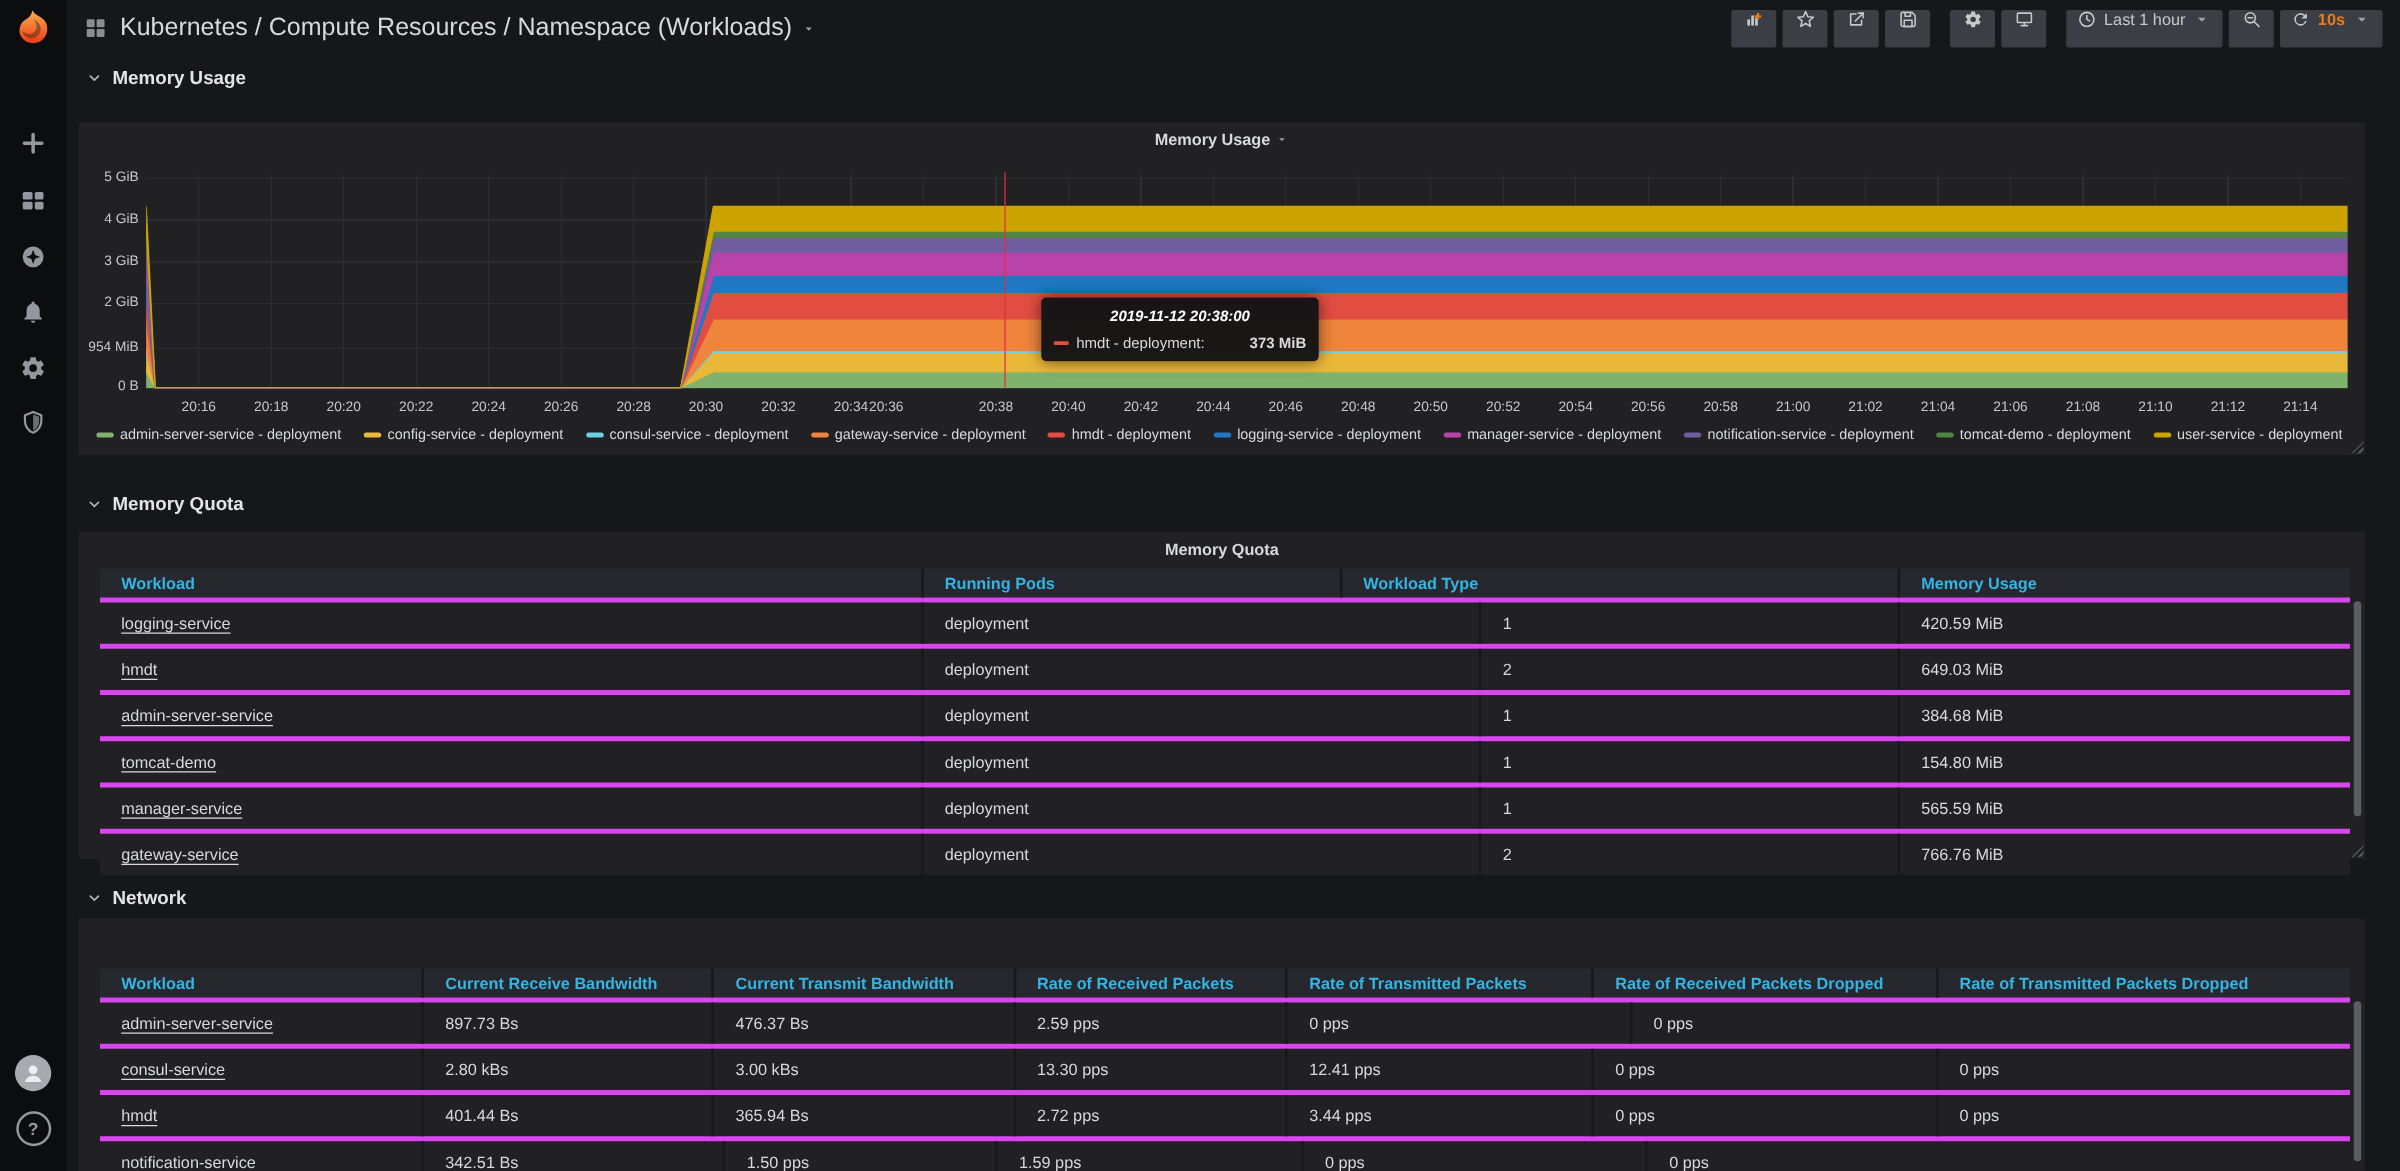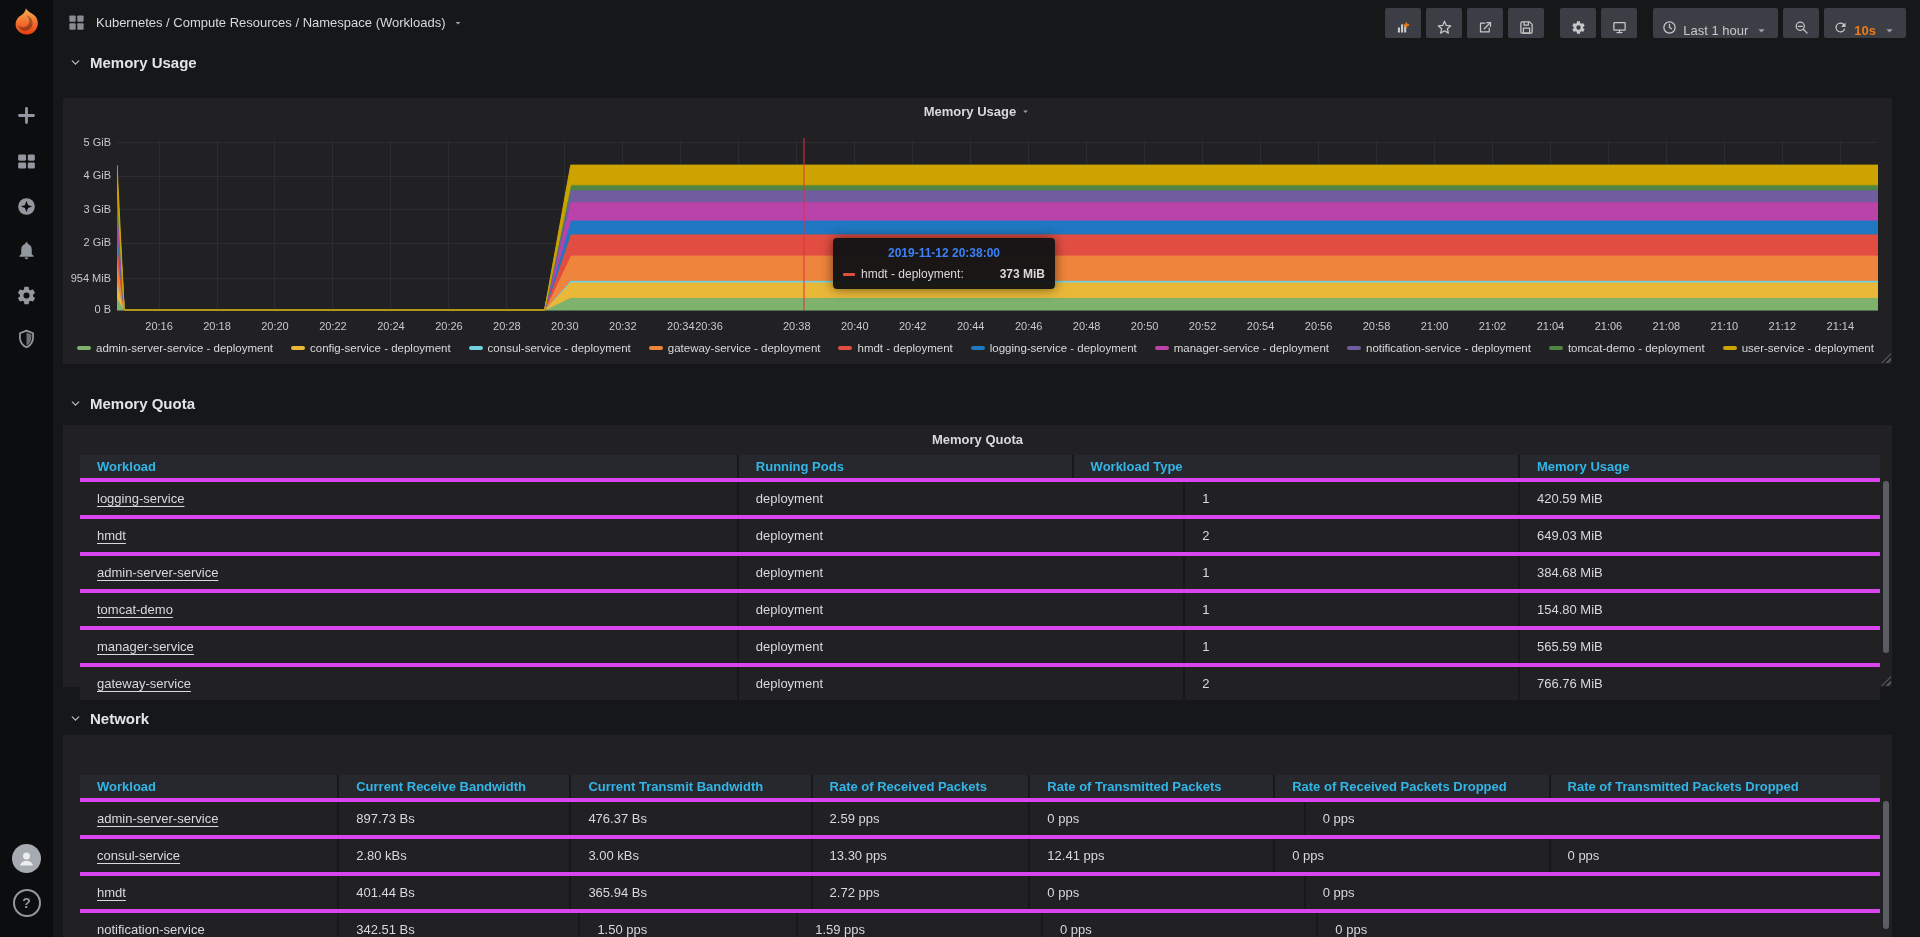--- a/index.html
+++ b/index.html
@@ -13,24 +13,24 @@
   .side-item svg{width:21px;height:21px;}
   .si-0{top:99px;} .si-1{top:145px;} .si-2{top:190px;} .si-3{top:234px;} .si-4{top:279px;} .si-5{top:322px;}
   .si-avatar{top:840px;} .si-help{top:885px;}
   .avatar-circle{width:29px;height:29px;border-radius:50%;background:#a6aab1;display:flex;align-items:center;justify-content:center;}
   .help-badge{width:24px;height:24px;border-radius:50%;border:2px solid #9398a0;color:#9398a0;font-size:14px;font-weight:bold;display:flex;align-items:center;justify-content:center;}
 
   
   .navbar{position:absolute;left:53px;top:0;right:0;height:45px;background:#161719;display:flex;align-items:center;padding:0 14px;box-sizing:border-box;z-index:10;}
   .nav-left{display:flex;align-items:center;gap:10px;flex:1;min-width:0;}
   .nav-grid-icon{color:#888c93;display:flex;}
-  .nav-title{color:#d8d9da;font-size:13px;white-space:nowrap;cursor:pointer;display:flex;align-items:center;gap:7px;}
+  .nav-title{color:#d8d9da;font-size:20px;white-space:nowrap;cursor:pointer;display:flex;align-items:center;gap:7px;}
   .caret{color:#9fa2a7;display:flex;}
   .nav-right{display:flex;align-items:center;}
-  .nv-btn{height:30px;min-width:36px;background:#3b3e44;border-radius:2px;display:flex;align-items:flex-end;justify-content:center;gap:6px;padding:0 9px;margin-left:5px;color:#c7c8ca;font-size:13px;cursor:pointer;box-sizing:border-box;}
+  .nv-btn{height:30px;min-width:36px;background:#3b3e44;border-radius:2px;display:flex;align-items:flex-start;justify-content:center;gap:6px;padding:0 9px;margin-left:5px;color:#c7c8ca;font-size:13px;cursor:pointer;box-sizing:border-box;}
   .nv-btn svg{width:15px;height:15px;}
   .nv-gap{margin-left:16px;}
   .accent-orange{color:#eb7b18;font-weight:bold;}
 
   
   .content{position:absolute;left:53px;top:45px;right:0;bottom:0;overflow:hidden;}
   .section-header{position:absolute;left:16px;display:flex;align-items:center;gap:8px;color:#e3e4e6;font-size:15px;font-weight:bold;cursor:pointer;}
   .section-header .chev{color:#b4b7bc;display:flex;}
   .sh-mu{top:9px;} .sh-quota{top:350px;} .sh-net{top:665px;}
 
@@ -44,21 +44,21 @@
   .chart-panel .panel-title{top:6px;display:flex;align-items:center;justify-content:center;gap:4px;}
   #chart-svg{position:absolute;left:54px;top:37px;}
   .ylabel{position:absolute;width:48px;text-align:right;color:#c7c8ca;font-size:11px;left:0;}
   .xlabel{position:absolute;width:46px;text-align:center;color:#c7c8ca;font-size:11px;top:222px;}
   .legend{position:absolute;left:14px;right:18px;top:244px;display:flex;justify-content:space-between;align-items:center;overflow:hidden;}
   .legend-item{display:flex;align-items:center;gap:5px;cursor:pointer;white-space:nowrap;}
   .legend-marker{width:14px;height:4px;border-radius:2px;display:inline-block;}
   .legend-label{color:#d8d9da;font-size:11.5px;}
 
   .chart-tooltip{position:absolute;left:770px;top:140px;width:202px;background:rgba(17,18,20,0.96);border-radius:4px;padding:8px 10px;box-shadow:0 0 12px rgba(0,0,0,0.55);z-index:5;}
-  .tt-time{text-align:center;color:#3b82f6;font-size:12px;font-weight:bold;}
+  .tt-time{text-align:center;color:#ffffff;font-size:12px;font-weight:bold;font-style:italic;}
   .tt-row{display:flex;align-items:center;margin-top:7px;font-size:12px;color:#d8d9da;}
   .tt-marker{width:12px;height:3px;border-radius:1px;margin-right:6px;}
   .tt-value{margin-left:auto;font-weight:bold;}
 
   
   .tbl{position:absolute;left:17px;right:12px;}
   .quota-panel .tbl{top:30px;} .net-panel .tbl{top:40px;}
   .t-row{display:flex;height:33px;border-top:4px solid #d946ef;background:#212124;}
   .t-row.t-head{height:23px;background:#26282d;border-top:none;}
   .t-cell{display:flex;align-items:center;box-sizing:border-box;padding:0 8px 0 17px;border-right:2px solid #17181b;color:#d8d9da;font-size:13px;overflow:hidden;white-space:nowrap;}
@@ -503,20 +503,21 @@
             <div class="t-cell" style="width: 15.3%;">0 pps</div>
             <div class="t-cell" style="width: 18.3%;">0 pps</div>
           </div>
           <div class="t-row">
             <div class="t-cell" style="width: 14.4%;">
               <a class="wl-link">hmdt</a>
             </div>
             <div class="t-cell" style="width: 12.9%;">401.44 Bs</div>
             <div class="t-cell" style="width: 13.4%;">365.94 Bs</div>
             <div class="t-cell" style="width: 12.1%;">2.72 pps</div>
+            <div class="t-cell" style="width: 13.6%;">3.44 pps</div>
             <div class="t-cell" style="width: 15.3%;">0 pps</div>
             <div class="t-cell" style="width: 18.3%;">0 pps</div>
           </div>
           <div class="t-row">
             <div class="t-cell" style="width: 14.4%;">
               <a class="wl-link">notification-service</a>
             </div>
             <div class="t-cell" style="width: 13.4%;">342.51 Bs</div>
             <div class="t-cell" style="width: 12.1%;">1.50 pps</div>
             <div class="t-cell" style="width: 13.6%;">1.59 pps</div>

